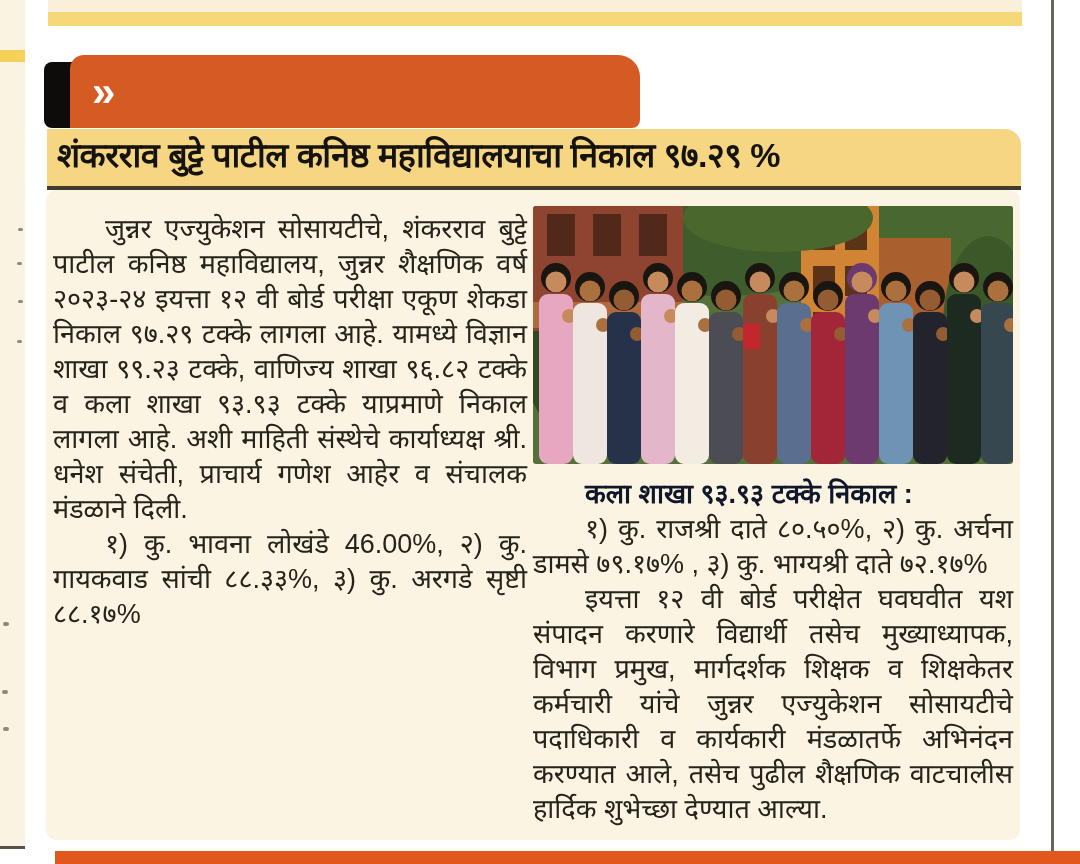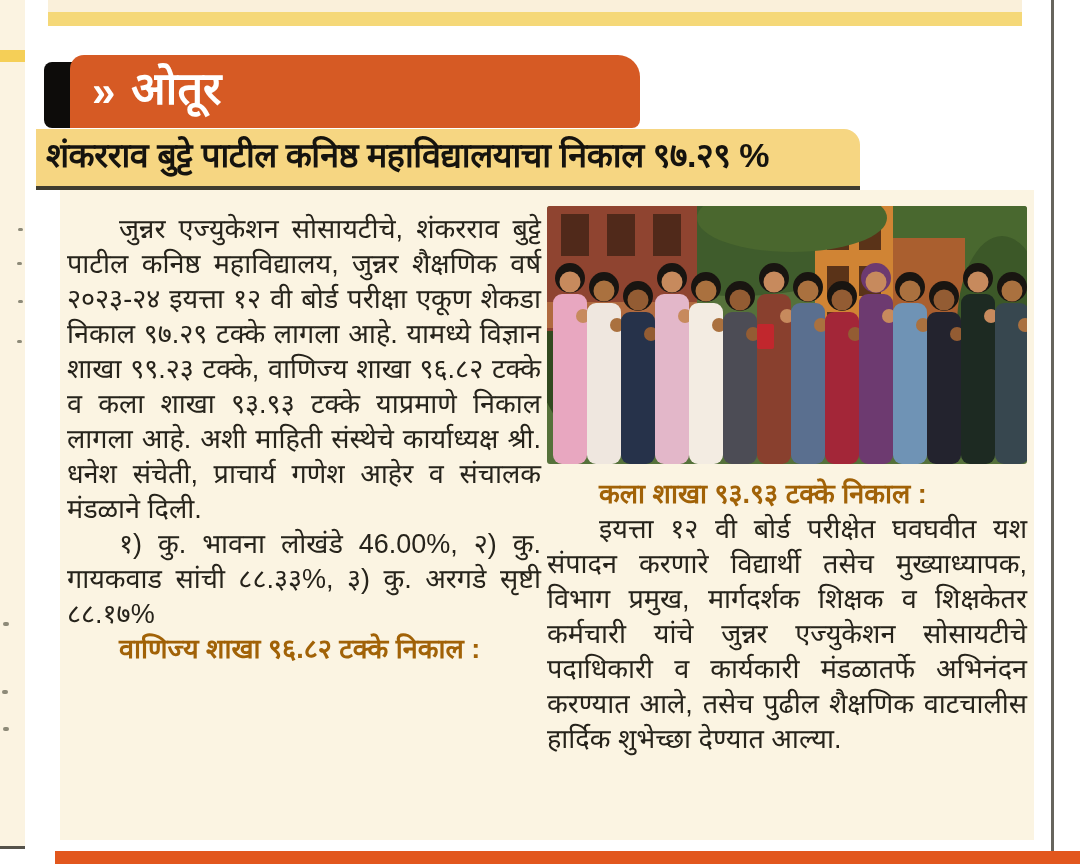--- a/index.html
+++ b/index.html
@@ -21,35 +21,35 @@
 
   
   .tab-black{position:absolute;left:44px;top:62px;width:40px;height:66px;background:#0d0c0a;
              border-radius:8px;z-index:1;}
   .tab{position:absolute;left:70px;top:55px;width:570px;height:73px;background:#D65A24;
        border-radius:14px 22px 8px 0;z-index:2;display:flex;align-items:center;color:#ffffff;}
   .tab .chev{font-size:42px;font-weight:900;margin-left:22px;letter-spacing:-4px;line-height:1;}
   .tab .tab-label{font-size:45px;font-weight:800;margin-left:20px;line-height:1;padding-bottom:6px;}
 
   
-  .banner{position:absolute;left:36px;top:129px;width:824px;height:57px;background:#F6D682;
+  .banner{position:absolute;left:47px;top:129px;width:974px;height:57px;background:#F6D682;
           border-bottom:4px solid #3f3c2f;border-radius:0 16px 0 0;z-index:2;
           display:flex;align-items:center;}
   .banner h1{margin:0;padding:0 6px 4px 10px;font-size:34px;line-height:1.1;font-weight:800;
              color:#15130e;letter-spacing:-0.5px;white-space:nowrap;}
 
   
-  .content{position:absolute;left:60px;top:190px;width:974px;height:650px;background:#FBF4E2;
-           overflow:hidden;}
+  .content{position:absolute;left:46px;top:190px;width:974px;height:650px;background:#FBF4E2;
+           overflow:hidden;border-radius:10px;}
   .col{position:absolute;color:#26231b;font-size:27px;line-height:35px;text-align:justify;}
   .col-left{left:7px;top:22px;width:474px;}
   .col-right{left:487px;top:16px;width:480px;}
   .col p{margin:0;}
   .indent{text-indent:52px;}
-  .branch-head{font-weight:800;color:#a16207;padding-left:52px;text-align:left;}
+  .branch-head{font-weight:800;color:#0f172a;padding-left:52px;text-align:left;}
   .photo-wrap{width:480px;height:258px;border-radius:3px;overflow:hidden;margin-bottom:13px;}
   .photo-wrap svg{display:block;}
 
   
   .bottom-bar{position:absolute;left:55px;top:851px;width:1025px;height:13px;background:#E2571D;z-index:3;}
 </style>
 </head>
 <body>
 
 <div class="page">
@@ -65,33 +65,31 @@
     <div class="edge-mark" style="left:3px;top:727px;width:6px;height:4px;"></div>
   </div>
 
   <div class="top-cream"></div>
   <div class="top-yellow"></div>
   <div class="v-rule"></div>
 
   <div class="tab-black"></div>
   <div class="tab">
     <span class="chev">»</span>
-    <span class="tab-label">ओतूर</span>
   </div>
 
   <div class="banner">
     <h1>शंकरराव बुट्टे पाटील कनिष्ठ महाविद्यालयाचा निकाल ९७.२९ %</h1>
   </div>
 
   <div class="content">
 
     <div class="col col-left">
       <p class="indent">जुन्नर एज्युकेशन सोसायटीचे, शंकरराव बुट्टे पाटील कनिष्ठ महाविद्यालय, जुन्नर शैक्षणिक वर्ष २०२३-२४ इयत्ता १२ वी बोर्ड परीक्षा एकूण शेकडा निकाल ९७.२९ टक्के लागला आहे. यामध्ये विज्ञान शाखा ९९.२३ टक्के, वाणिज्य शाखा ९६.८२ टक्के व कला शाखा ९३.९३ टक्के याप्रमाणे निकाल लागला आहे. अशी माहिती संस्थेचे कार्याध्यक्ष श्री. धनेश संचेती, प्राचार्य गणेश आहेर व संचालक मंडळाने दिली.</p>
       <p class="indent">१) कु. भावना लोखंडे 46.00%, २) कु. गायकवाड सांची ८८.३३%,  ३) कु. अरगडे सृष्टी ८८.१७%</p>
-      <p class="branch-head">वाणिज्य शाखा ९६.८२ टक्के निकाल :</p>
     </div>
 
     <div class="col col-right">
       <div class="photo-wrap">
         <svg id="photo-svg" width="480" height="258" viewBox="0 0 480 258" xmlns="http://www.w3.org/2000/svg">
 
           <rect x="0" y="0" width="480" height="258" fill="#55713a"></rect>
           <ellipse cx="190" cy="28" rx="150" ry="62" fill="#3f5c2c"></ellipse>
           <ellipse cx="430" cy="42" rx="130" ry="75" fill="#49682f"></ellipse>
           <ellipse cx="60" cy="150" rx="70" ry="90" fill="#31491f"></ellipse>
@@ -196,20 +194,21 @@
                 <circle cx="17" cy="85" r="10.5" fill="#aa713f"></circle>
                 <rect x="0" y="97" width="34" height="161" rx="9" fill="#37474f"></rect>
                 <circle cx="30" cy="119" r="7" fill="#aa713f"></circle>
               </g>
             </g>
 
           <rect x="210" y="118" width="17" height="25" rx="2" fill="#c1272d"></rect>
         </svg>
       </div>
       <p class="branch-head">कला शाखा ९३.९३ टक्के निकाल :</p>
+      <p class="indent">१) कु. राजश्री दाते ८०.५०%, २) कु. अर्चना डामसे ७९.१७% , ३) कु. भाग्यश्री दाते ७२.१७%</p>
       <p class="indent">इयत्ता १२ वी बोर्ड परीक्षेत घवघवीत यश संपादन करणारे विद्यार्थी तसेच मुख्याध्यापक, विभाग प्रमुख, मार्गदर्शक शिक्षक व शिक्षकेतर कर्मचारी यांचे जुन्नर एज्युकेशन सोसायटीचे पदाधिकारी व कार्यकारी मंडळातर्फे अभिनंदन करण्यात आले, तसेच पुढील शैक्षणिक वाटचालीस हार्दिक शुभेच्छा देण्यात आल्या.</p>
     </div>
 
   </div>
 
   <div class="bottom-bar"></div>
 
 </div>
 
 </body></html>

